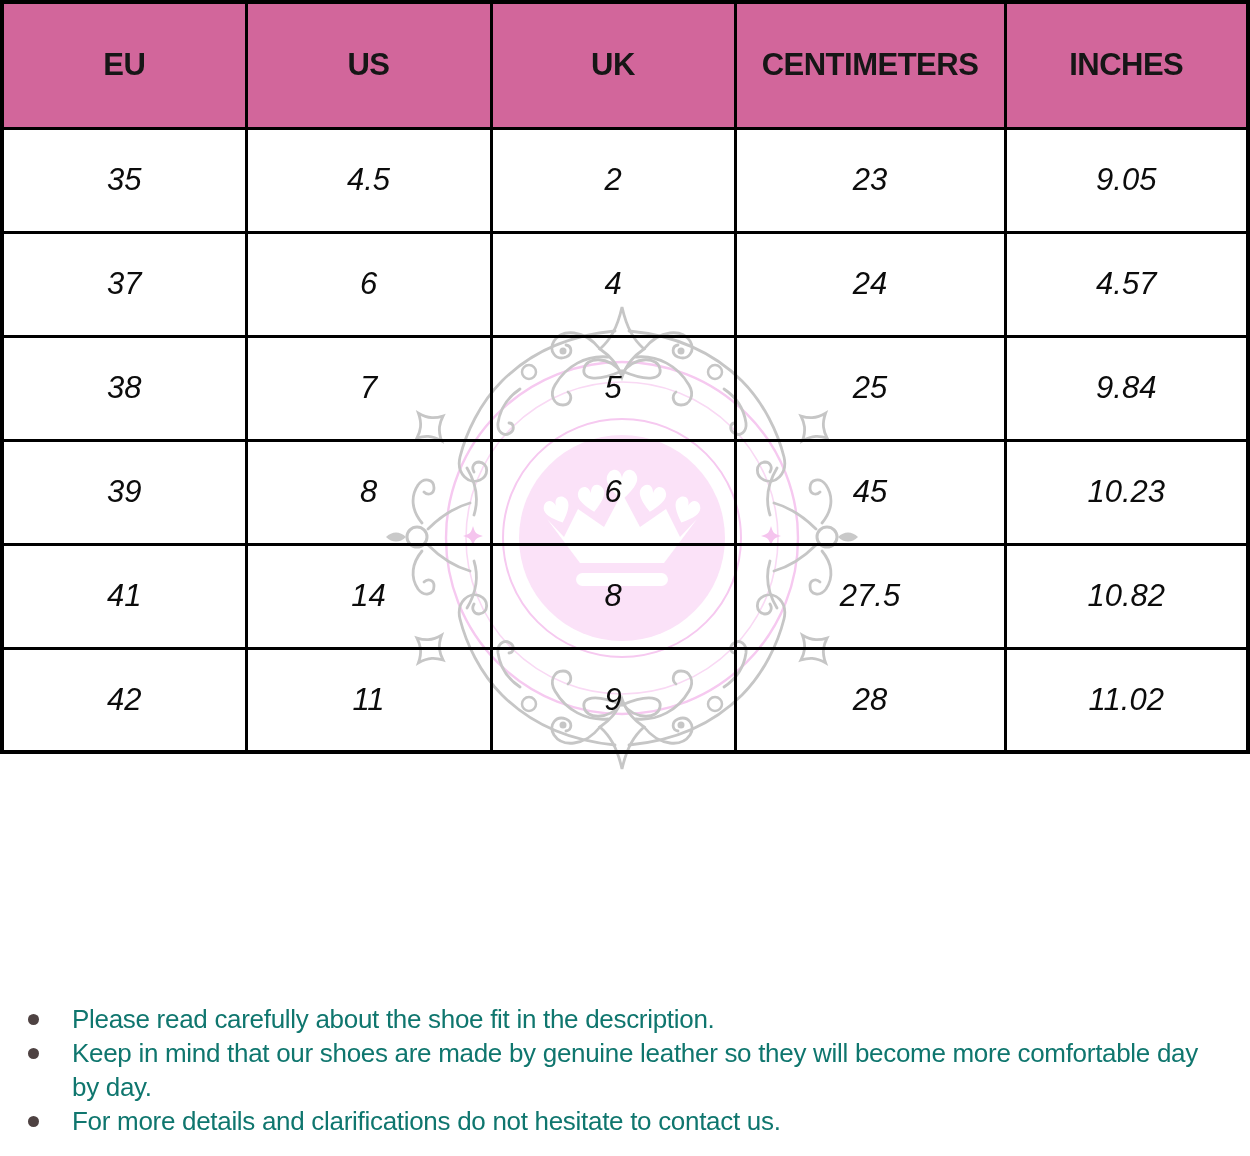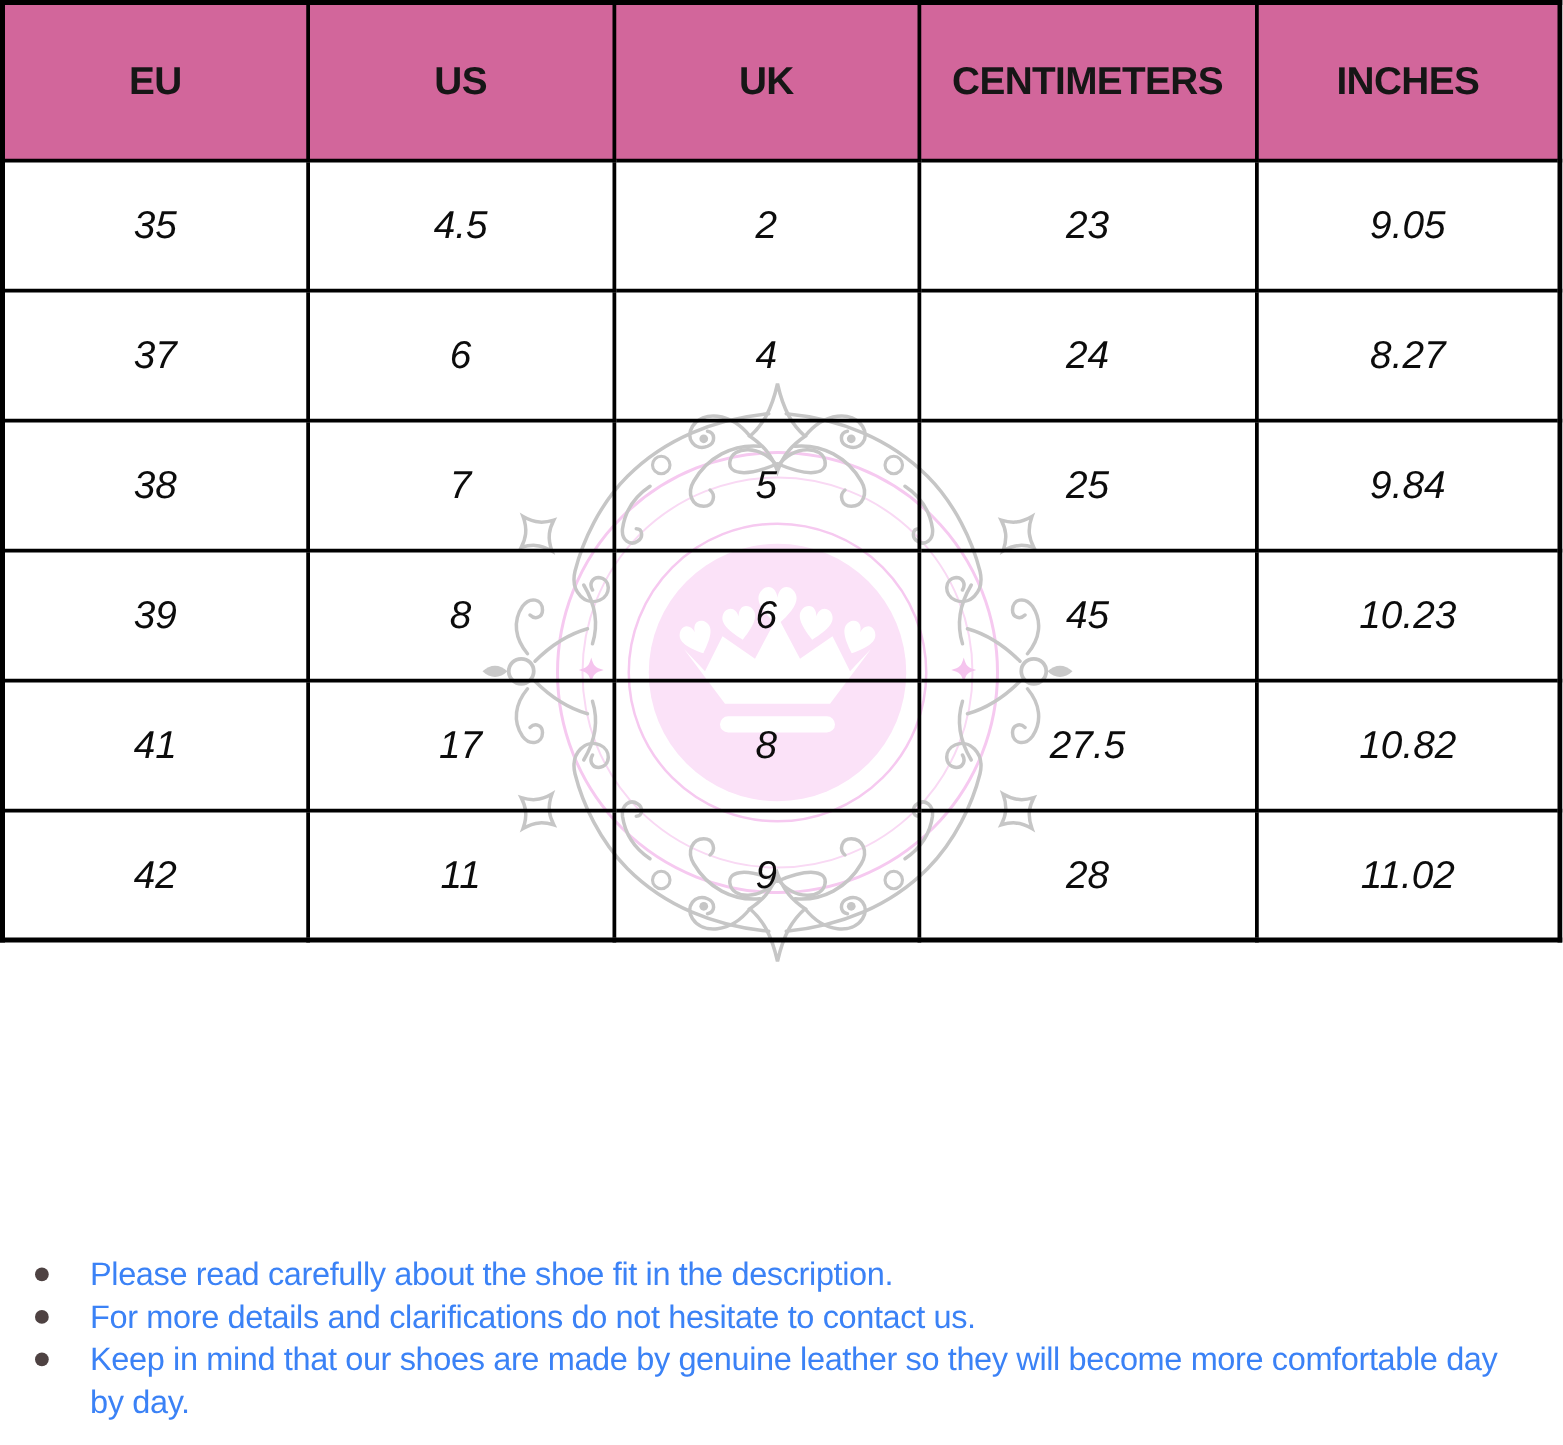--- a/index.html
+++ b/index.html
@@ -42,21 +42,21 @@
   }
 
   
   ul.notes{
     position:absolute;left:0;top:1002px;width:1250px;z-index:1;
     list-style:none;
   }
   ul.notes li{
     position:relative;
     padding-left:72px;padding-right:51px;
-    font-size:26px;line-height:34px;letter-spacing:-0.3px;color:#3b82f6;
+    font-size:26px;line-height:34px;letter-spacing:-0.3px;color:#0f766e;
   }
   ul.notes li::before{
     content:"";
     position:absolute;left:28px;top:12px;
     width:11px;height:11px;border-radius:50%;
     background:var(--bullet);
   }
 </style>
 </head>
 <body>
@@ -148,52 +148,52 @@
           <td>4.5</td>
           <td>2</td>
           <td>23</td>
           <td>9.05</td>
         </tr>
         <tr>
           <td>37</td>
           <td>6</td>
           <td>4</td>
           <td>24</td>
-          <td>8.27</td>
+          <td>4.57</td>
         </tr>
         <tr>
           <td>38</td>
           <td>7</td>
           <td>5</td>
           <td>25</td>
           <td>9.84</td>
         </tr>
         <tr>
           <td>39</td>
           <td>8</td>
           <td>6</td>
           <td>45</td>
           <td>10.23</td>
         </tr>
         <tr>
           <td>41</td>
-          <td>17</td>
+          <td>14</td>
           <td>8</td>
           <td>27.5</td>
           <td>10.82</td>
         </tr>
         <tr>
           <td>42</td>
           <td>11</td>
           <td>9</td>
           <td>28</td>
           <td>11.02</td>
         </tr>
       </tbody>
   </table>
 
   <ul class="notes">
       <li>Please read carefully about the shoe fit in the description.</li>
+      <li>Keep in mind that our shoes are made by genuine leather so they will become more comfortable day by day.</li>
       <li>For more details and clarifications do not hesitate to contact us.</li>
-      <li>Keep in mind that our shoes are made by genuine leather so they will become more comfortable day by day.</li>
     </ul>
 
 </div>
 
 </body></html>

